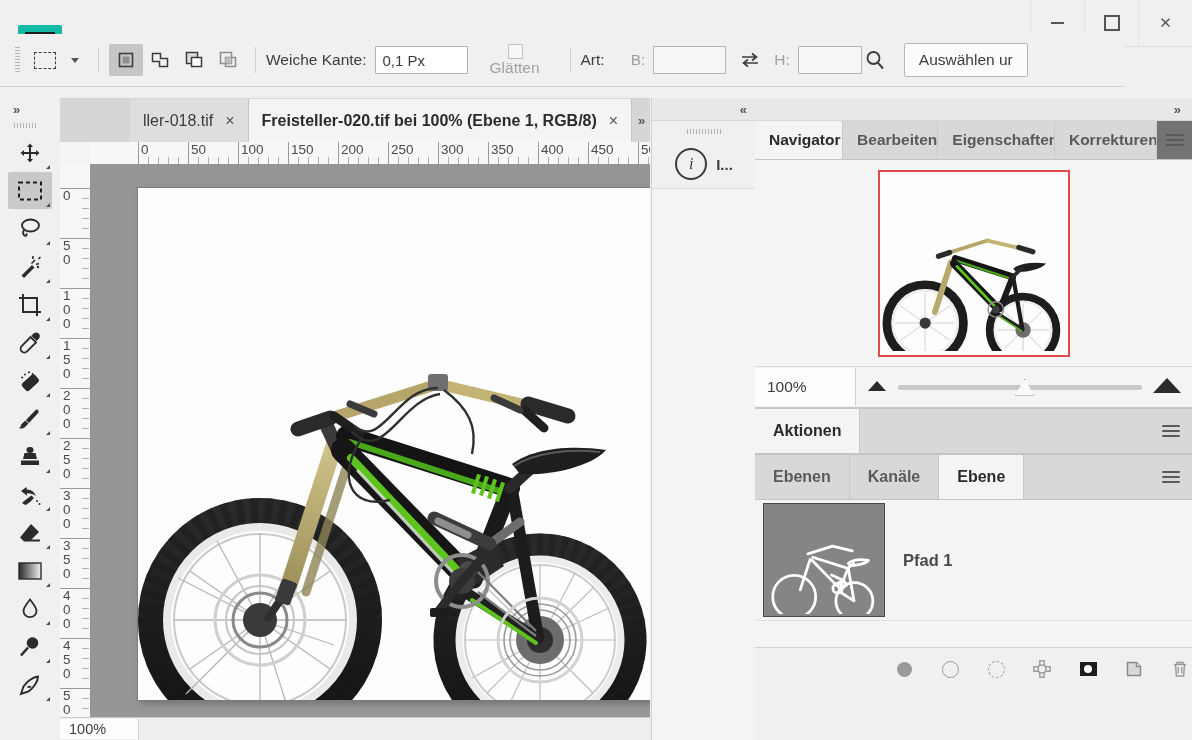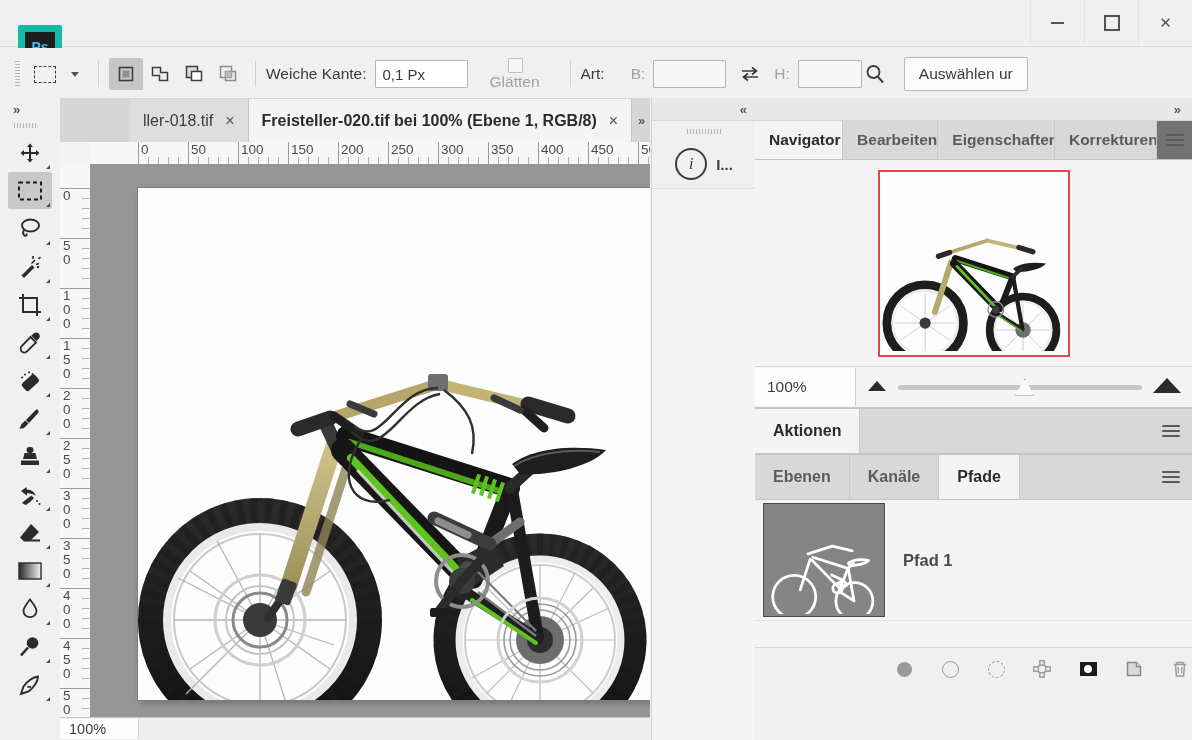--- a/index.html
+++ b/index.html
@@ -33,21 +33,21 @@
   .win-btn{
     width:53px;display:flex;align-items:center;justify-content:center;
     border-left:1px solid #e4e4e4;cursor:default;
   }
   .win-glyph{font-size:15px;color:#555;line-height:1;}
   .min-glyph{width:13px;height:2px;background:#555;display:block;}
   .max-glyph{width:12px;height:12px;border:2px solid #555;display:block;}
 
   
   .optionsbar{
-    position:absolute;left:0;top:48px;width:1124px;height:52px;
+    position:absolute;left:0;top:34px;width:1124px;height:52px;
     background:#f0f0f0;border-bottom:1px solid #d2d2d2;
     display:flex;align-items:center;
   }
   .grip{
     width:5px;height:26px;margin-left:15px;margin-right:8px;flex:none;
     background-image:repeating-linear-gradient(to bottom,#b4b4b4 0 1px,transparent 1px 3px);
   }
   .opt-toolicon{
     width:34px;height:30px;display:flex;align-items:center;justify-content:center;flex:none;
   }
@@ -896,21 +896,21 @@
             <i></i>
             <i></i>
             <i></i>
           </span>
       </div>
     </div>
 
     <div class="paths-tabs">
       <div class="ptab">Ebenen</div>
       <div class="ptab">Kanäle</div>
-      <div class="ptab active">Pfade</div>
+      <div class="ptab active">Ebene</div>
       <div class="pmenu">
         <span class="hamb">
             <i></i>
             <i></i>
             <i></i>
           </span>
       </div>
     </div>
 
     <div class="paths-body">

